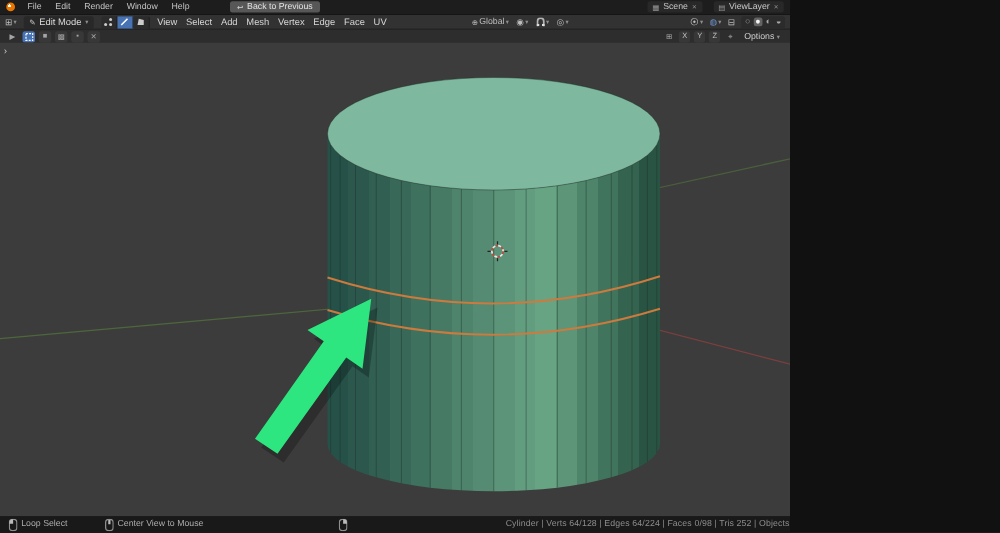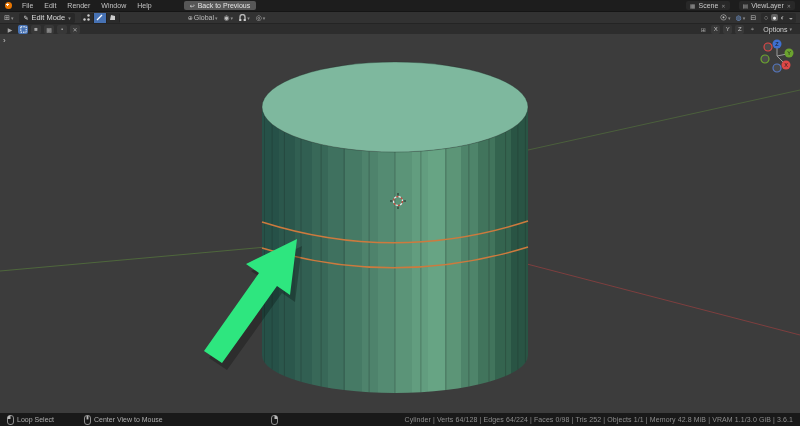--- a/index.html
+++ b/index.html
@@ -1,18 +1,18 @@
 <!DOCTYPE html>
 <html><head>
 <meta charset="utf-8">
 <style>
   * { margin:0; padding:0; box-sizing:border-box; }
   html,body { background:#111; }
   #app {
-    position:relative; width:800px; height:426px; overflow:hidden;
+    position:relative; width:632px; height:426px; overflow:hidden;
     background:#1d1d1d; font-family:"Liberation Sans", sans-serif;
     -webkit-font-smoothing:antialiased; cursor:default;
   }
   
   .topbar { display:flex; align-items:center; height:11px; padding:0 5px;
     background:#1d1d1d; font-size:7px; color:#c3c3c3; gap:9px; }
   .menu-item { padding:0 1px; }
   .back-btn { margin-left:22px; background:#575757; color:#e2e2e2; border-radius:2px;
     height:9px; display:flex; align-items:center; gap:3px; padding:0 6px; }
   .back-btn .glyph { font-size:6px; color:#d5d5d5; }
@@ -111,20 +111,30 @@
       <span class="selbtn active">
         <svg width="7" height="7">
             <line x1="1" y1="6" x2="6" y2="1" stroke="#fff" stroke-width="1.3"></line>
           </svg>
       </span>
       <span class="selbtn">
         <svg width="7" height="7">
             <polygon points="1,6 2,1 6,2 6,6" fill="#ccc"></polygon>
           </svg>
       </span>
+    </span>
+    <span class="hdr-menus">
+      <span>View</span>
+      <span>Select</span>
+      <span>Add</span>
+      <span>Mesh</span>
+      <span>Vertex</span>
+      <span>Edge</span>
+      <span>Face</span>
+      <span>UV</span>
     </span>
     <span class="hdr-center">
       <span class="ico-btn">
         <span style="font-size:6px;">⊕</span>
         <span>Global</span>
         <span class="dd">▾</span>
       </span>
       <span class="ico-btn">◉<span class="dd">▾</span></span>
       <span class="ico-btn">
         <svg width="7" height="8">

